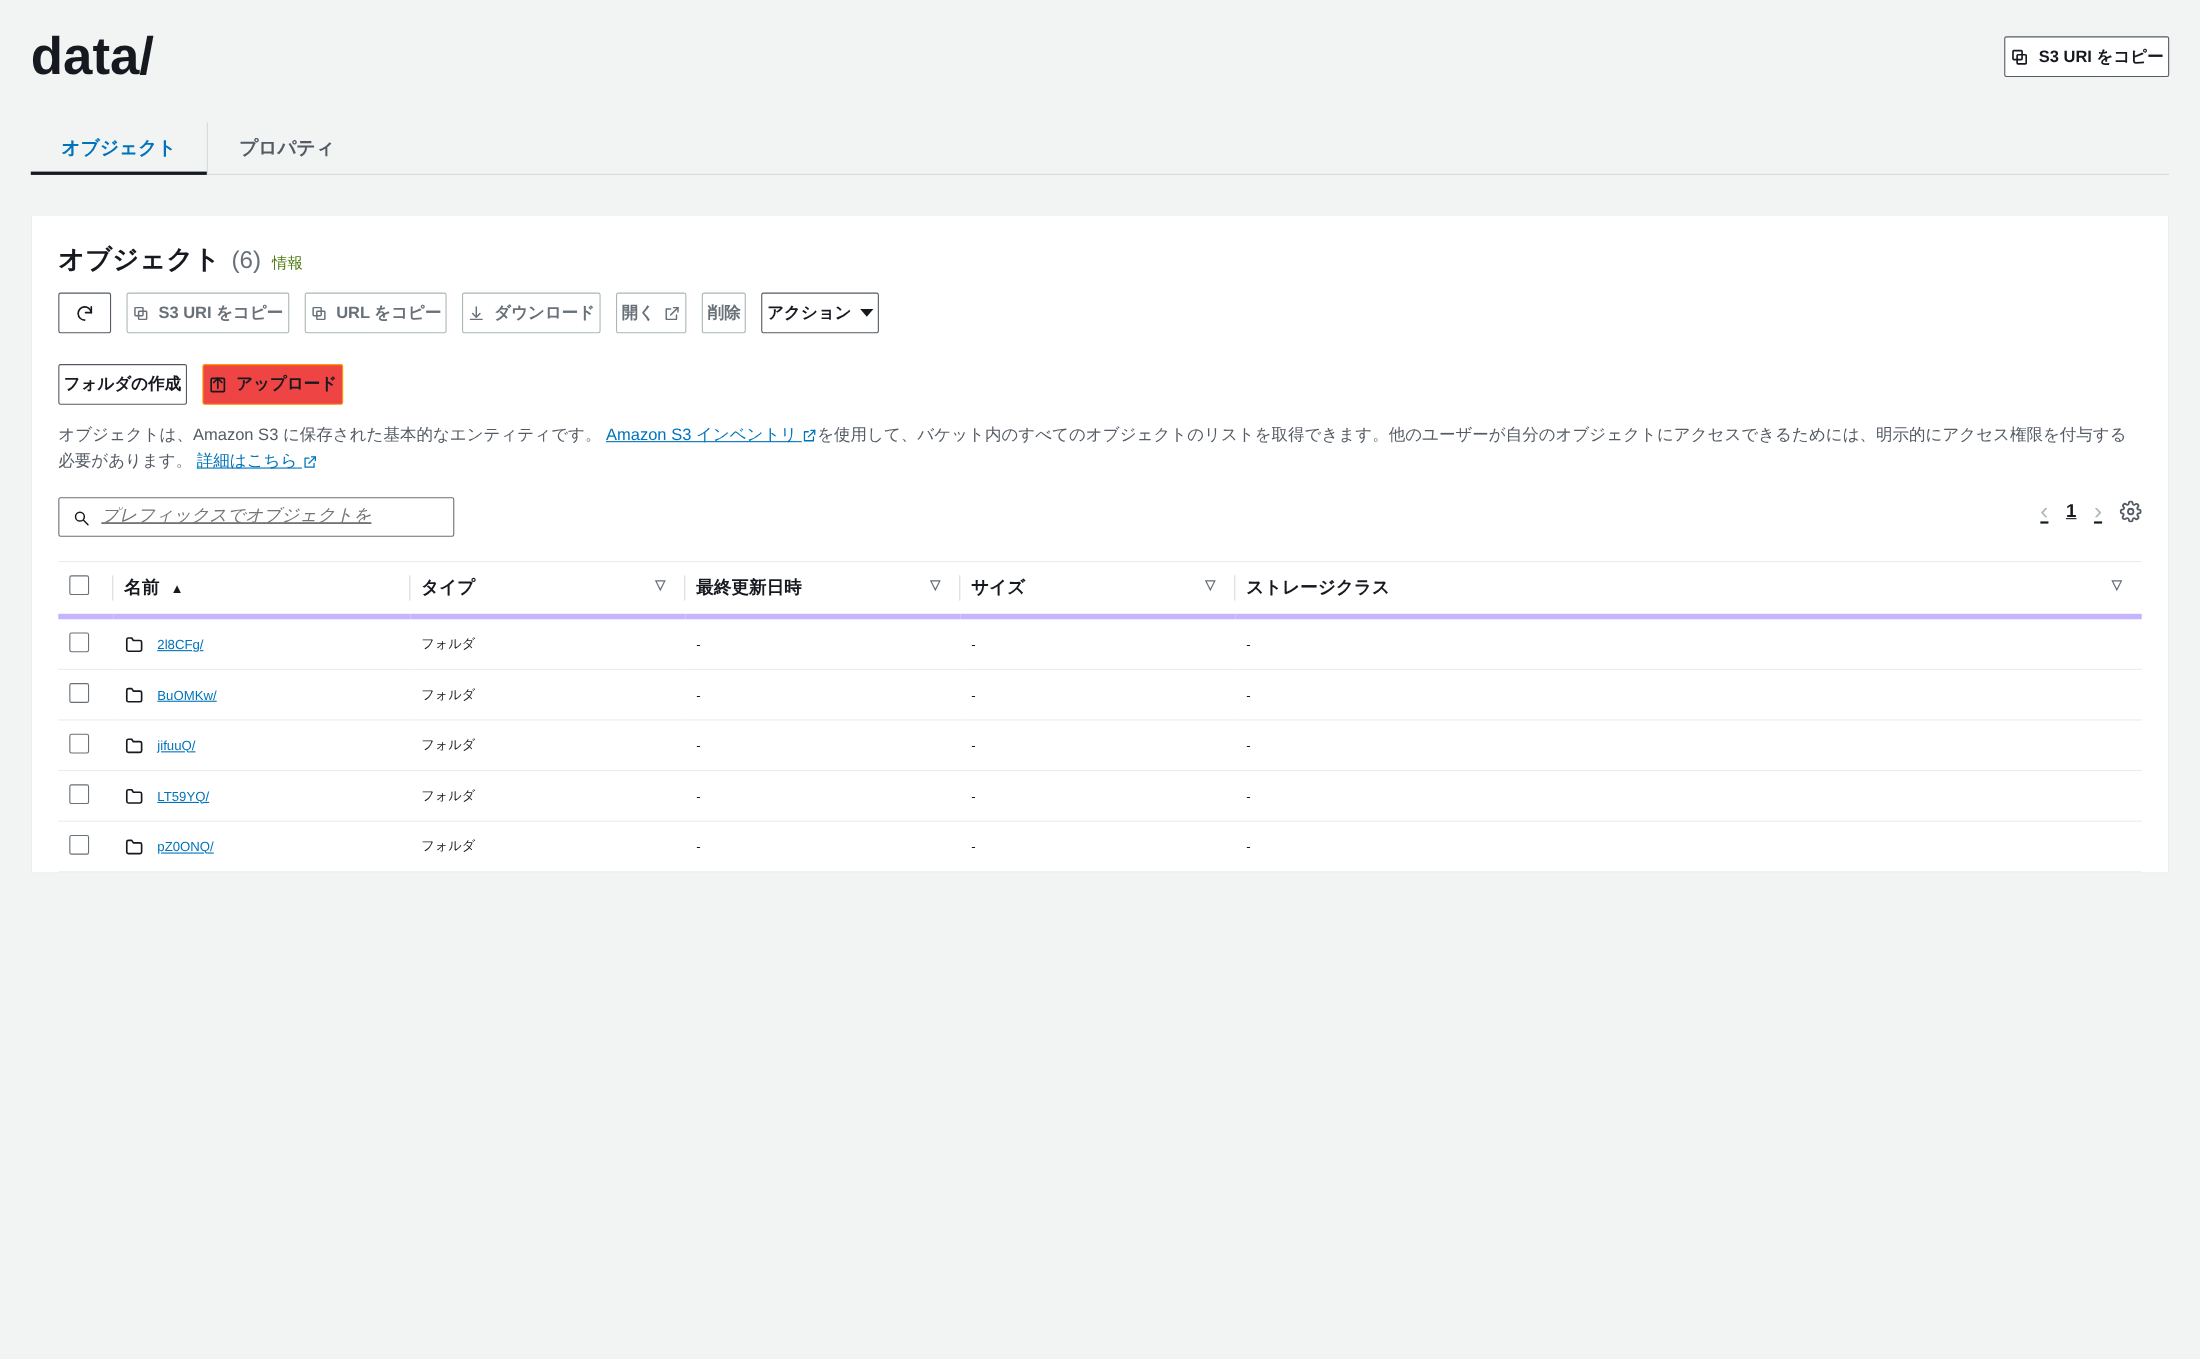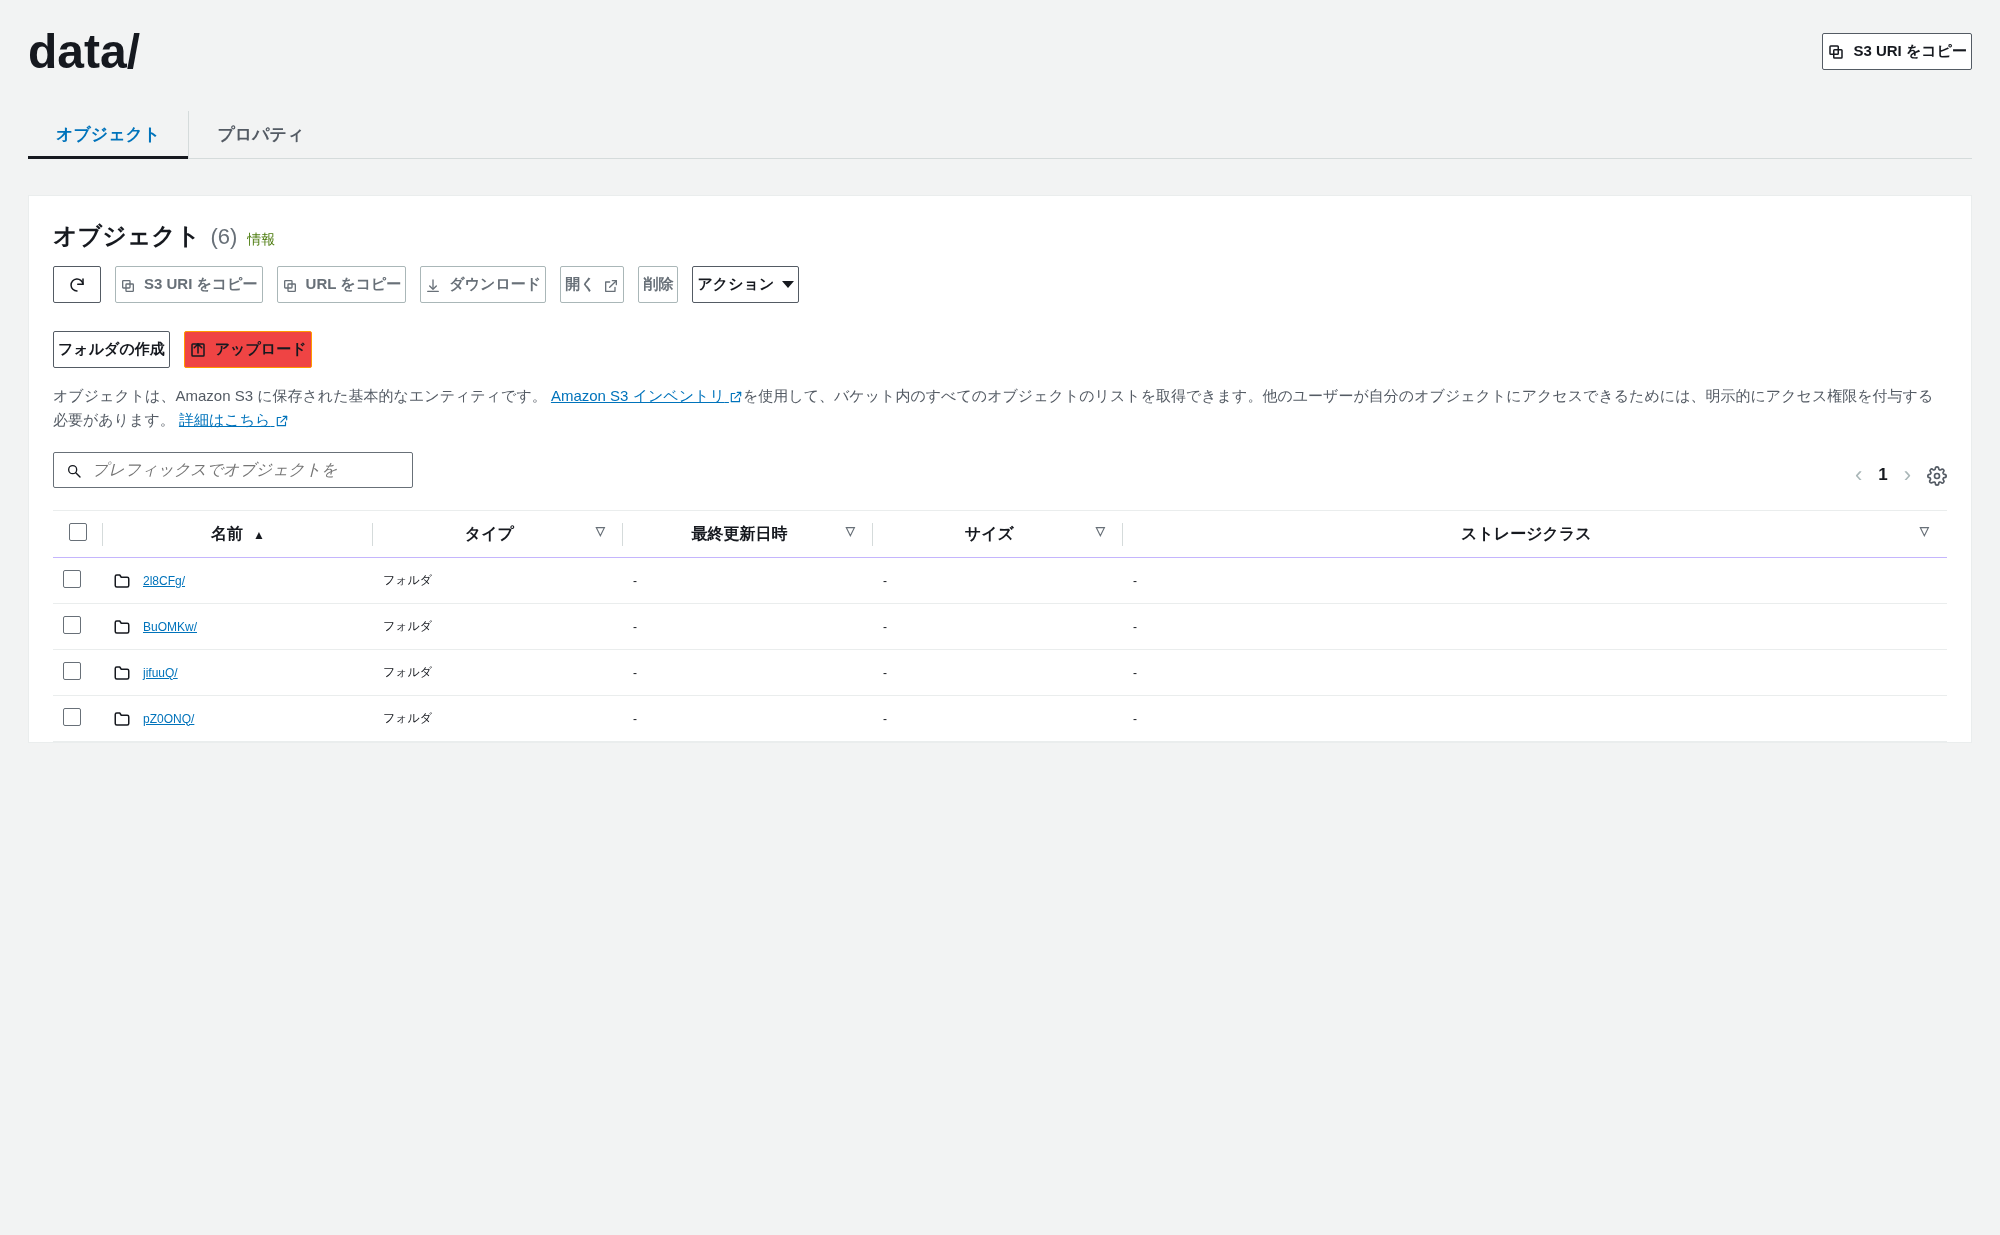--- a/index.html
+++ b/index.html
@@ -100,24 +100,25 @@
   .desc {
     font-size: 15px;
     color: #545b64;
     line-height: 1.6;
     margin-bottom: 20px;
   }
   .desc a { color: #0073bb; text-decoration: underline; }
 
   .filter-row {
     display: flex;
-    align-items: flex-end;
+    align-items: flex-start;
     justify-content: space-between;
     gap: 20px;
     margin-bottom: 0;
+    text-decoration: underline;
   }
   .search-box {
     display: flex;
     align-items: center;
     gap: 10px;
     border: 1px solid #687078;
     border-radius: 2px;
     padding: 8px 12px;
     width: 360px;
   }
@@ -138,25 +139,25 @@
   .pager .nav-arrow { color: #aab7b8; font-size: 22px; cursor: default; }
   .pager .page-num { font-size: 17px; font-weight: 700; }
   .gear { font-size: 20px; cursor: pointer; color: #545b64; }
 
   table {
     width: 100%;
     border-collapse: collapse;
     margin-top: 22px;
   }
   thead th {
-    text-align: center;
+    text-align: left;
     font-weight: 700;
     font-size: 16px;
     padding: 12px 10px;
-    border-bottom: 1px solid #c4b5fd;
+    border-bottom: 5px solid #c4b5fd;
     border-top: 1px solid #eaeded;
     position: relative;
   }
   thead th .col-sep {
     position: absolute;
     right: 0; top: 25%; bottom: 25%;
     width: 1px;
     background: #d5dbdb;
   }
   tbody td {
@@ -397,20 +398,35 @@
             <td>-</td>
             <td>-</td>
           </tr>
           <tr>
             <td><span class="chk"></span></td>
             <td>
               <div class="name-cell">
                 <span><svg width="18" height="18" viewBox="0 0 24 24" class="icon-stroke">
                     <path d="M3 6a2 2 0 0 1 2-2h4l2 3h8a2 2 0 0 1 2 2v9a2 2 0 0 1-2 2H5a2 2 0 0 1-2-2V6z"></path>
                   </svg></span>
+                <a href="#" class="name-link">LT59YQ/</a>
+              </div>
+            </td>
+            <td>フォルダ</td>
+            <td>-</td>
+            <td>-</td>
+            <td>-</td>
+          </tr>
+          <tr>
+            <td><span class="chk"></span></td>
+            <td>
+              <div class="name-cell">
+                <span><svg width="18" height="18" viewBox="0 0 24 24" class="icon-stroke">
+                    <path d="M3 6a2 2 0 0 1 2-2h4l2 3h8a2 2 0 0 1 2 2v9a2 2 0 0 1-2 2H5a2 2 0 0 1-2-2V6z"></path>
+                  </svg></span>
                 <a href="#" class="name-link">pZ0ONQ/</a>
               </div>
             </td>
             <td>フォルダ</td>
             <td>-</td>
             <td>-</td>
             <td>-</td>
           </tr>
         </tbody>
     </table>

